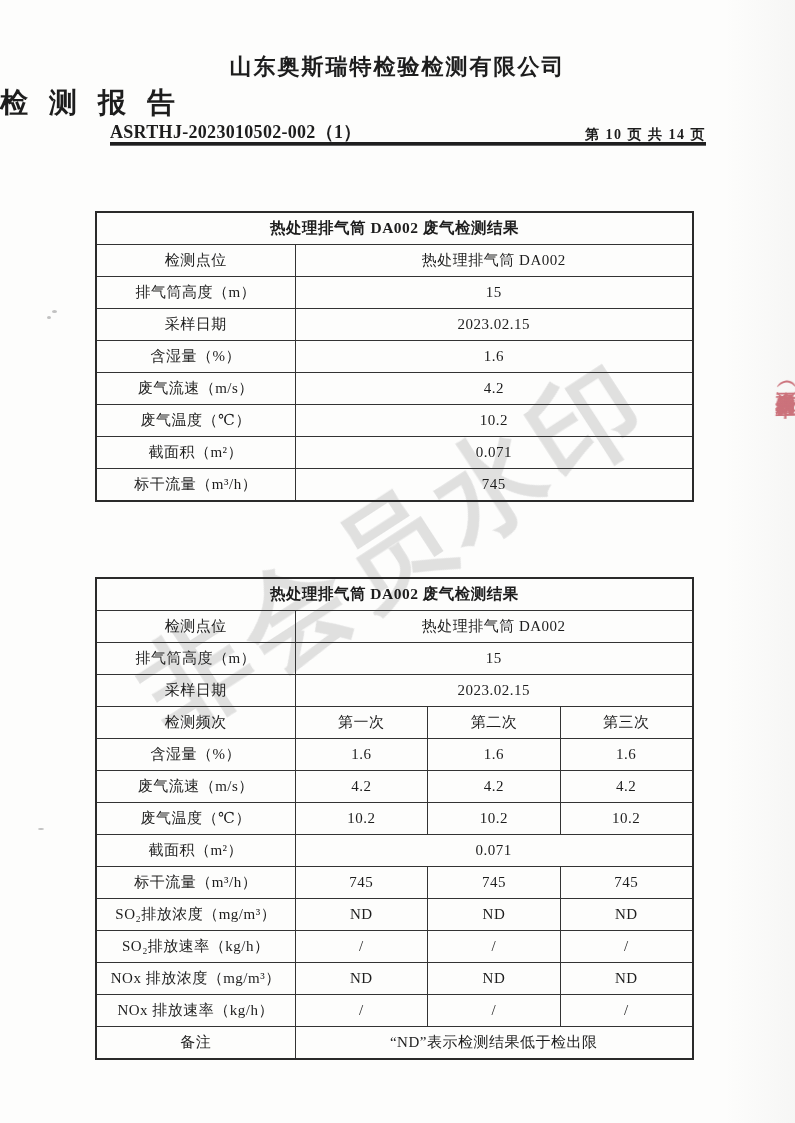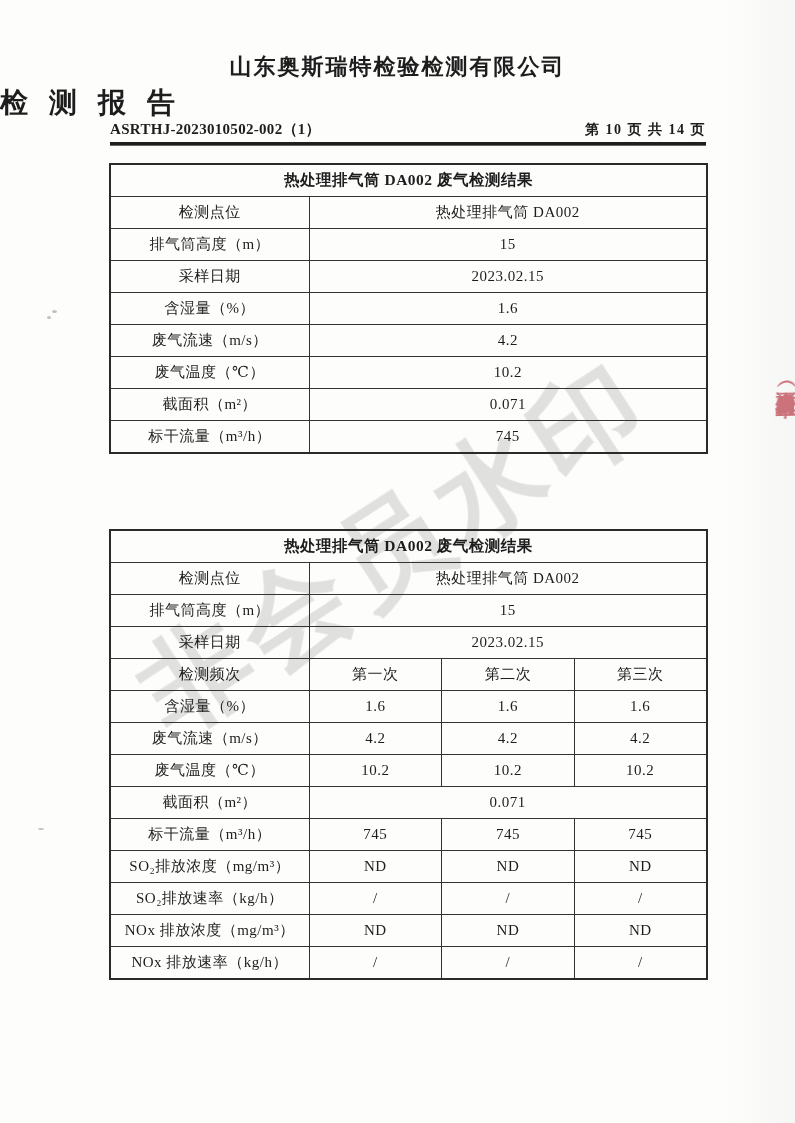--- a/index.html
+++ b/index.html
@@ -23,31 +23,32 @@
     text-align:center;font-size:22px;font-weight:bold;letter-spacing:2px;font-family:Liberation Mono, monospace;
   }
   .report-title{
     position:absolute;top:84px;left:0;width:100%;
     text-align:left;font-size:28px;font-weight:bold;letter-spacing:7px;
   }
   .meta-row{
     position:absolute;top:120px;left:110px;width:596px;
     display:flex;justify-content:space-between;align-items:flex-end;
   }
-  .report-no{font-size:15px;font-weight:bold;letter-spacing:0.3px;}
+  .report-no{font-size:18px;font-weight:bold;letter-spacing:0.3px;}
   .page-info{font-size:14px;font-weight:bold;letter-spacing:1.5px;text-align:right;}
   .header-rule{
     position:absolute;top:142px;left:110px;width:596px;height:4px;
     background:linear-gradient(#1f1f1f 65%, #8a8a8a);
   }
   table.rpt{
-    position:absolute;left:109px;width:597px;
+    position:absolute;left:95px;width:597px;
     border-collapse:collapse;table-layout:fixed;
     font-size:15px;
     background:transparent;
+    margin-top:48px;
   }
   table.rpt td{
     border:1px solid #333;
     text-align:center;vertical-align:middle;
     padding:0 2px;
     letter-spacing:0.5px;
     overflow:hidden;
   }
   table.rpt{border:2px solid #2a2a2a;}
   td.t-title{font-weight:bold;font-size:15.5px;height:31px;letter-spacing:1px;}
@@ -213,20 +214,24 @@
           <td>ND</td>
           <td>ND</td>
           <td>ND</td>
         </tr>
     <tr class="r">
           <td>NOx 排放速率（kg/h）</td>
           <td>/</td>
           <td>/</td>
           <td>/</td>
         </tr>
+    <tr class="r">
+          <td>备注</td>
+          <td colspan="3">“ND”表示检测结果低于检出限</td>
+        </tr>
   </tbody>
     </table>
 
   <div class="seal" style="color:#c4505c;">（多页骑缝章）</div>
 
   <div class="speck speck1"></div>
   <div class="speck speck2"></div>
   <div class="speck speck3"></div>
 </div>
 

